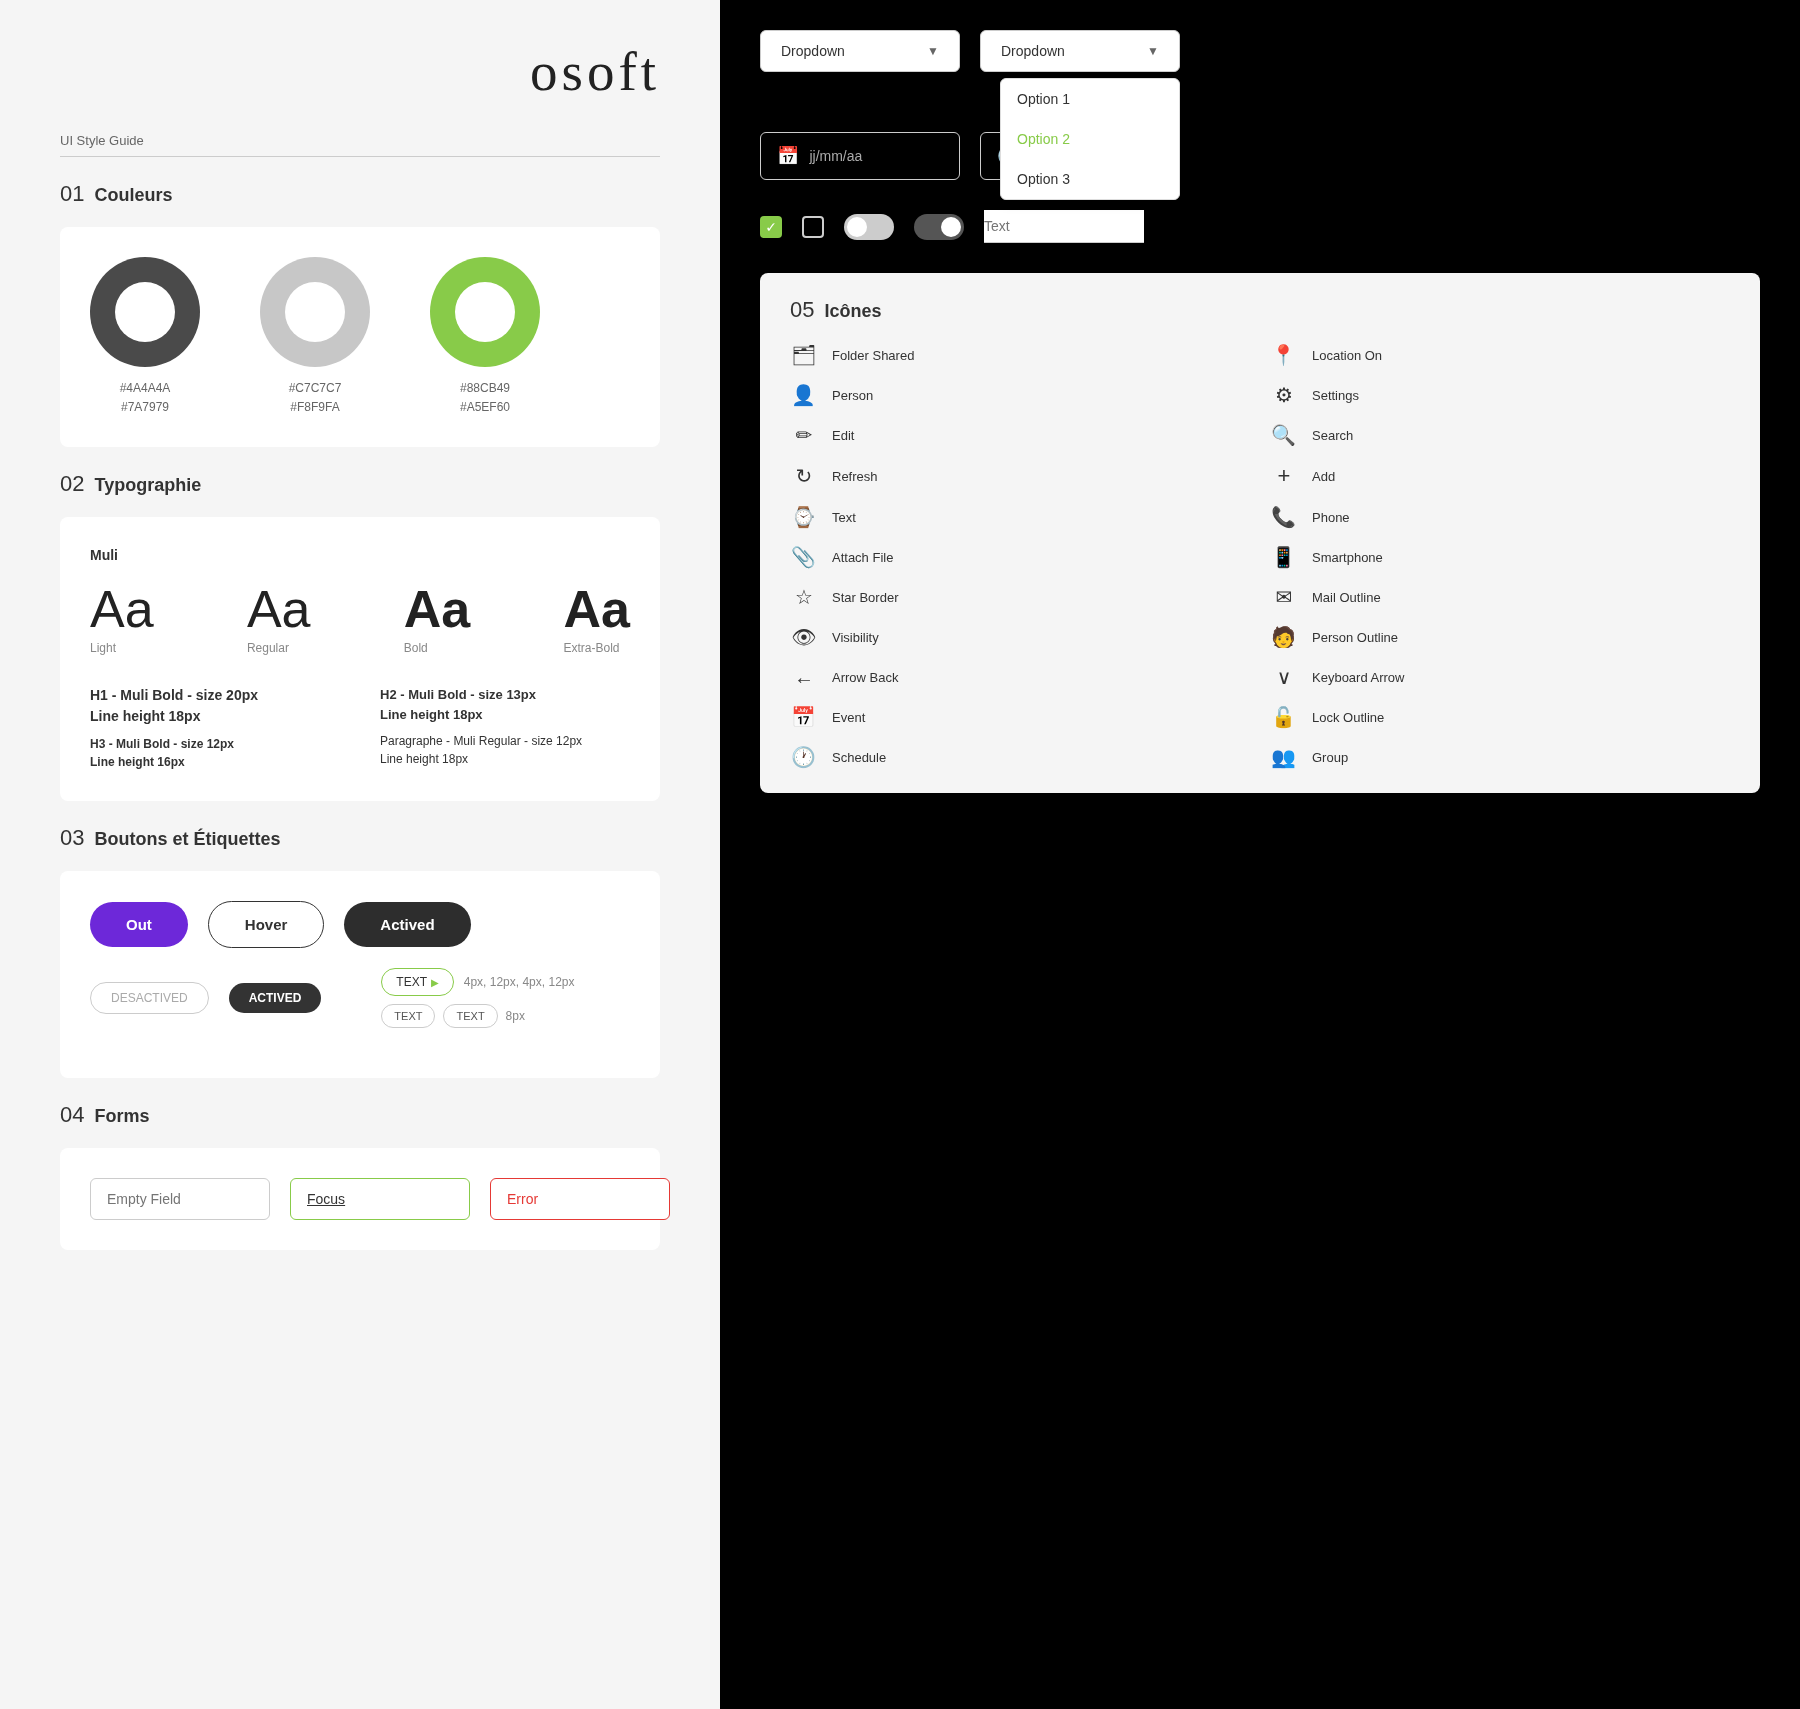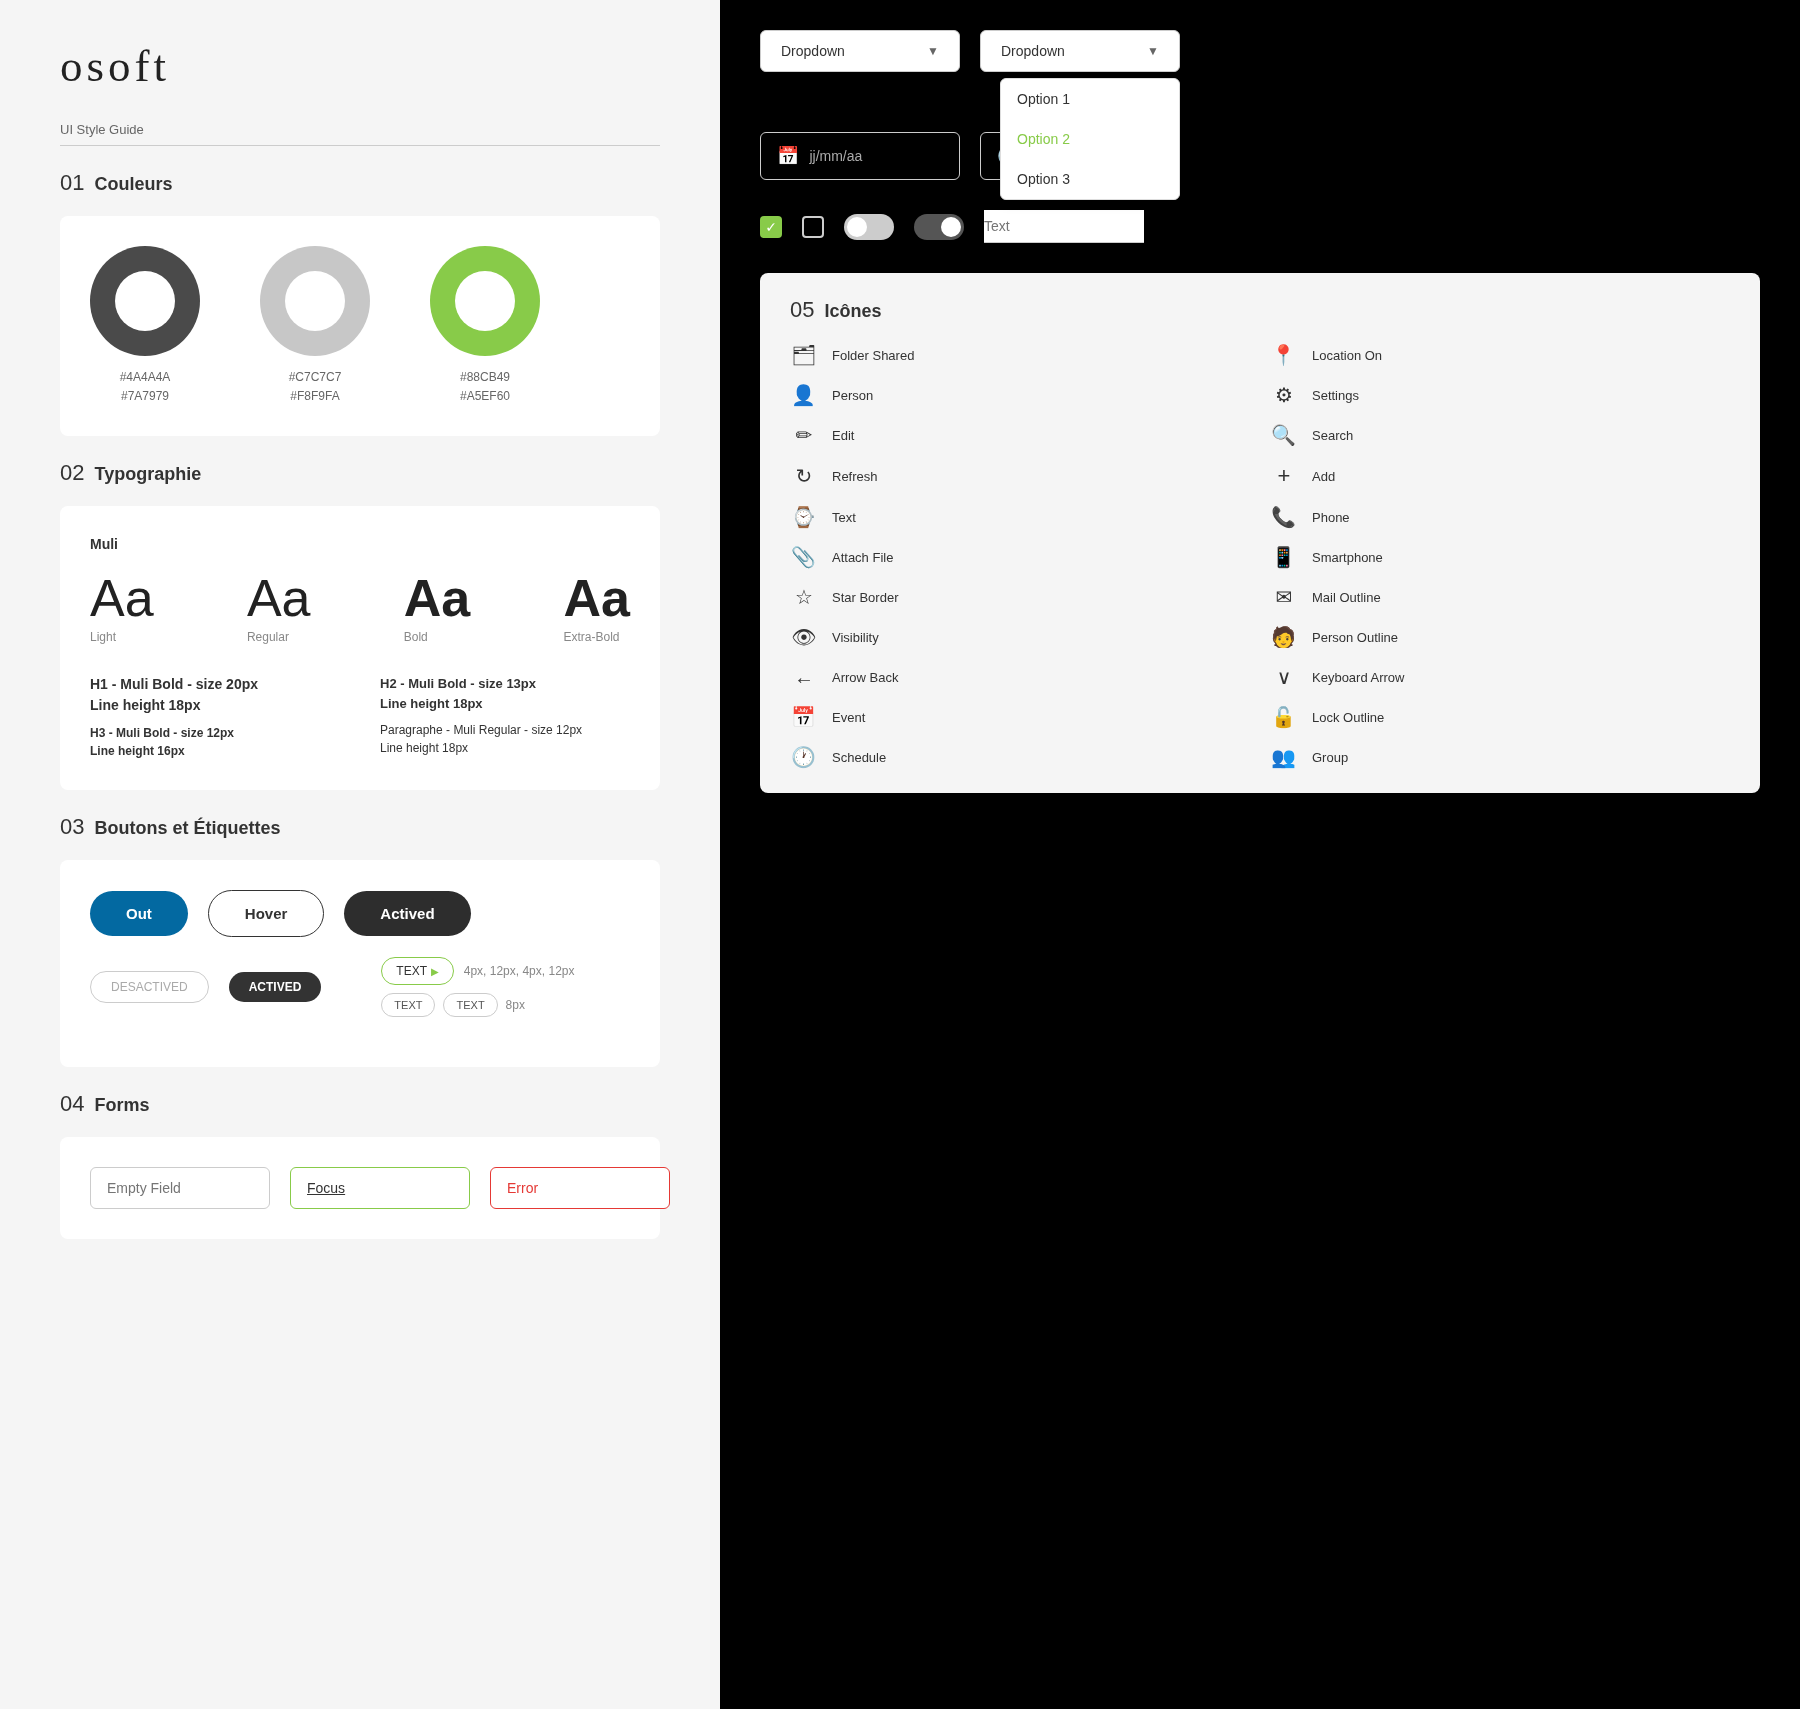--- a/index.html
+++ b/index.html
@@ -13,22 +13,22 @@
 
     
     .left-panel {
       width: 720px;
       background: #f5f5f5;
       padding: 40px 60px;
       flex-shrink: 0;
     }
 
     .logo {
-      text-align: left;
-      font-size: 45px;
+      text-align: right;
+      font-size: 55px;
       font-weight: 300;
       letter-spacing: 4px;
       color: #222;
       margin-bottom: 30px;
       font-family: Georgia, serif;
     }
 
     .section-label {
       font-size: 13px;
       color: #666;
@@ -163,21 +163,21 @@
     }
     .btn {
       padding: 14px 36px;
       border-radius: 30px;
       font-size: 15px;
       font-weight: 700;
       cursor: pointer;
       border: none;
     }
     .btn-out {
-      background: #0369a1;
+      background: #6d28d9;
       color: white;
     }
     .btn-hover {
       background: white;
       color: #333;
       border: 1.5px solid #333;
     }
     .btn-actived {
       background: #2d2d2d;
       color: white;

